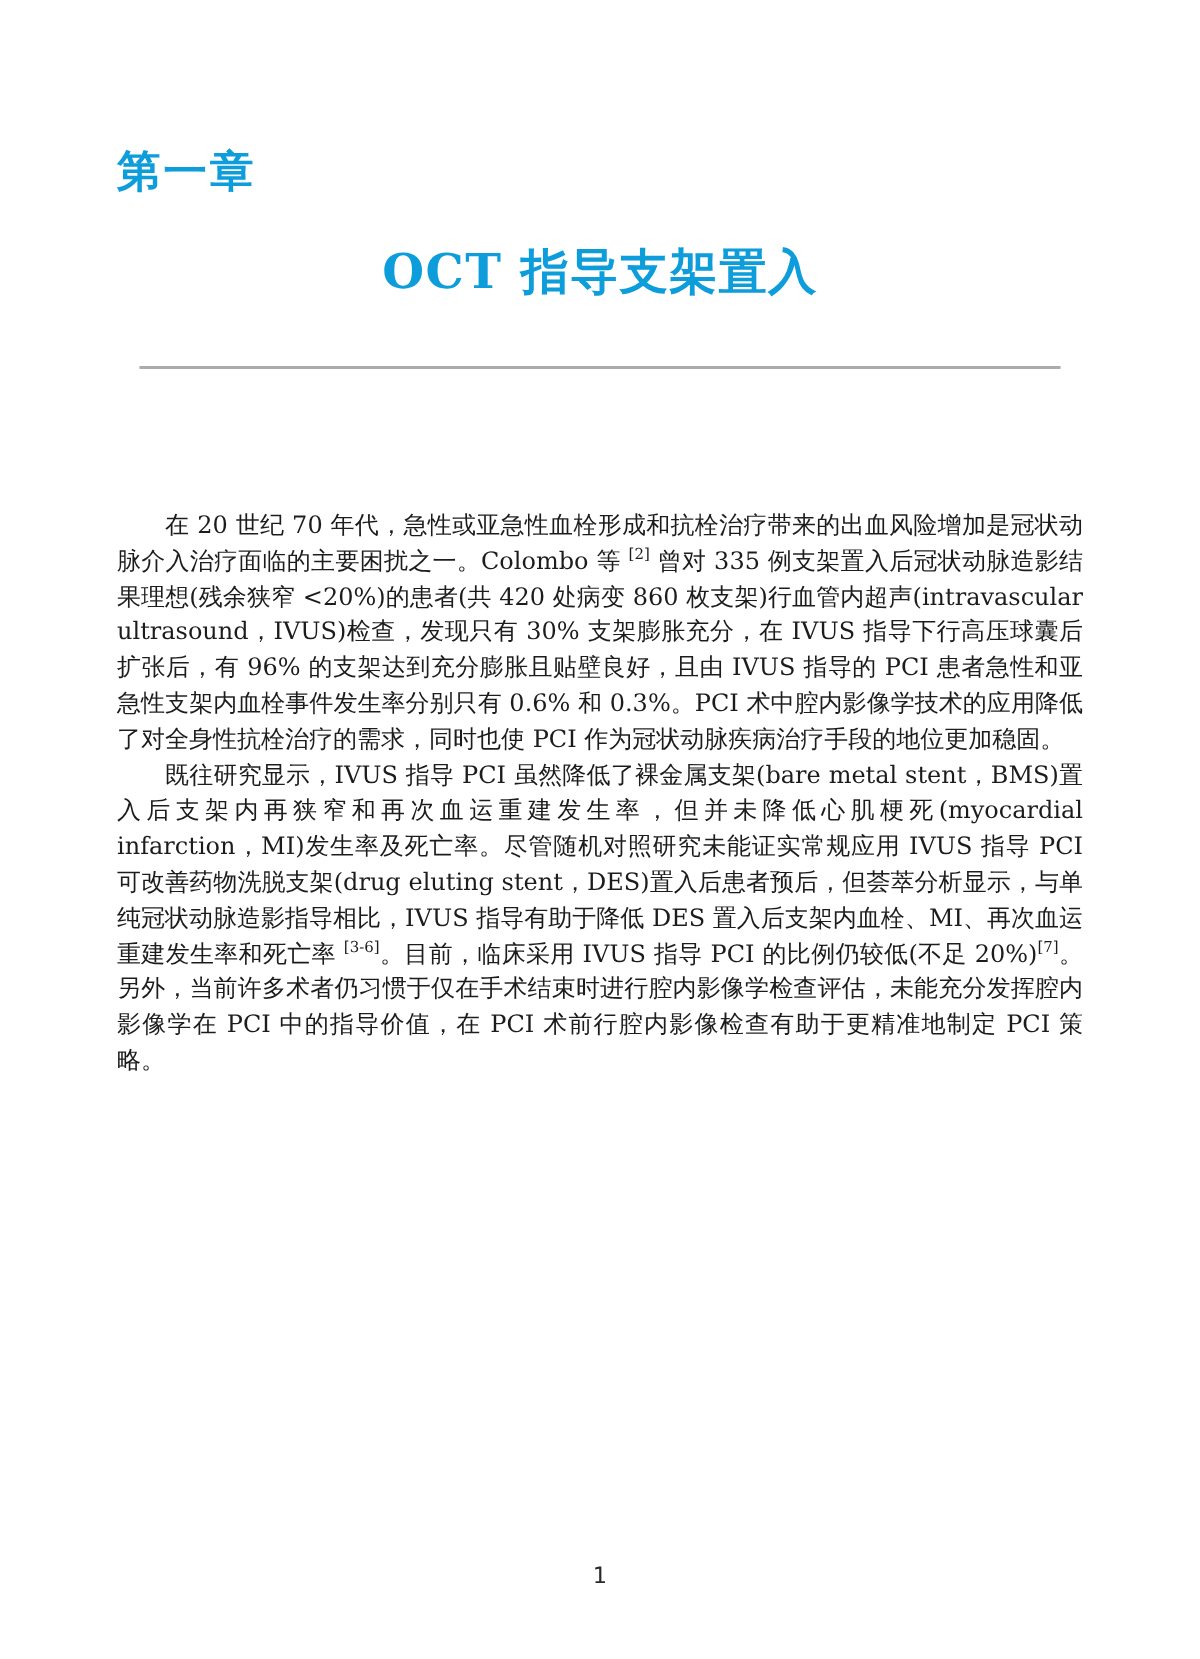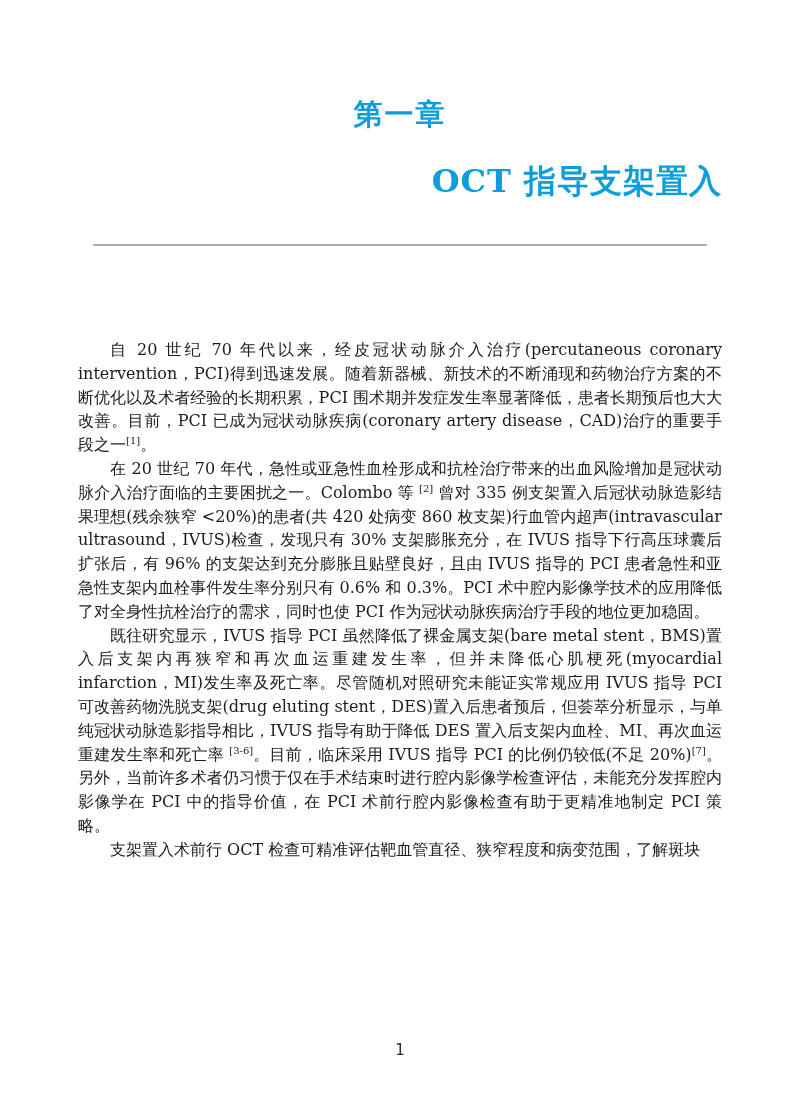--- a/index.html
+++ b/index.html
@@ -12,31 +12,31 @@
     overflow: hidden;
   }
   .page {
     position: relative;
     width: 800px; height: 1106px;
     padding: 0 78px;
     background: #ffffff;
   }
   .chapter-number {
     margin: 0; padding-top: 99px;
-    text-align: center;
+    text-align: left;
     font-family: "DejaVu Sans", "Liberation Sans", sans-serif;
     font-weight: 800;
     font-size: 29px;
     line-height: 1.05;
     color: var(--accent);
     letter-spacing: 2px;
   }
   .chapter-title {
     margin: 36px 0 0 0;
-    text-align: right;
+    text-align: center;
     font-family: "DejaVu Serif", "Liberation Serif", serif;
     font-weight: bold;
     font-size: 32px;
     line-height: 1.05;
     color: var(--accent);
     letter-spacing: 1px;
   }
   .divider {
     border: none;
     border-top: 2px solid var(--divider);
@@ -74,21 +74,19 @@
 
 <div class="page">
 
   <h1 class="chapter-number">第一章</h1>
 
   <h2 class="chapter-title">OCT 指导支架置入</h2>
 
   <hr class="divider">
 
   <main class="body-text" id="paragraphs">
-      <p><span>自 20 世纪 70 年代以来，经皮冠状动脉介入治疗(percutaneous coronary intervention，PCI)得到迅速发展。随着新器械、新技术的不断涌现和药物治疗方案的不断优化以及术者经验的长期积累，PCI 围术期并发症发生率显著降低，患者长期预后也大大改善。目前，PCI 已成为冠状动脉疾病(coronary artery disease，CAD)治疗的重要手段之一</span><sup>[1]</sup><span>。</span></p>
       <p><span>在 20 世纪 70 年代，急性或亚急性血栓形成和抗栓治疗带来的出血风险增加是冠状动脉介入治疗面临的主要困扰之一。Colombo 等 </span><sup>[2]</sup><span> 曾对 335 例支架置入后冠状动脉造影结果理想(残余狭窄 &lt;20%)的患者(共 420 处病变 860 枚支架)行血管内超声(intravascular ultrasound，IVUS)检查，发现只有 30% 支架膨胀充分，在 IVUS 指导下行高压球囊后扩张后，有 96% 的支架达到充分膨胀且贴壁良好，且由 IVUS 指导的 PCI 患者急性和亚急性支架内血栓事件发生率分别只有 0.6% 和 0.3%。PCI 术中腔内影像学技术的应用降低了对全身性抗栓治疗的需求，同时也使 PCI 作为冠状动脉疾病治疗手段的地位更加稳固。</span></p>
       <p><span>既往研究显示，IVUS 指导 PCI 虽然降低了裸金属支架(bare metal stent，BMS)置入后支架内再狭窄和再次血运重建发生率，但并未降低心肌梗死(myocardial infarction，MI)发生率及死亡率。尽管随机对照研究未能证实常规应用 IVUS 指导 PCI 可改善药物洗脱支架(drug eluting stent，DES)置入后患者预后，但荟萃分析显示，与单纯冠状动脉造影指导相比，IVUS 指导有助于降低 DES 置入后支架内血栓、MI、再次血运重建发生率和死亡率 </span><sup>[3-6]</sup><span>。目前，临床采用 IVUS 指导 PCI 的比例仍较低(不足 20%)</span><sup>[7]</sup><span>。另外，当前许多术者仍习惯于仅在手术结束时进行腔内影像学检查评估，未能充分发挥腔内影像学在 PCI 中的指导价值，在 PCI 术前行腔内影像检查有助于更精准地制定 PCI 策略。</span></p>
-      <p><span>支架置入术前行 OCT 检查可精准评估靶血管直径、狭窄程度和病变范围，了解斑块</span></p>
     </main>
 
   <div class="page-number">1</div>
 
 </div>
 
 </body></html>

